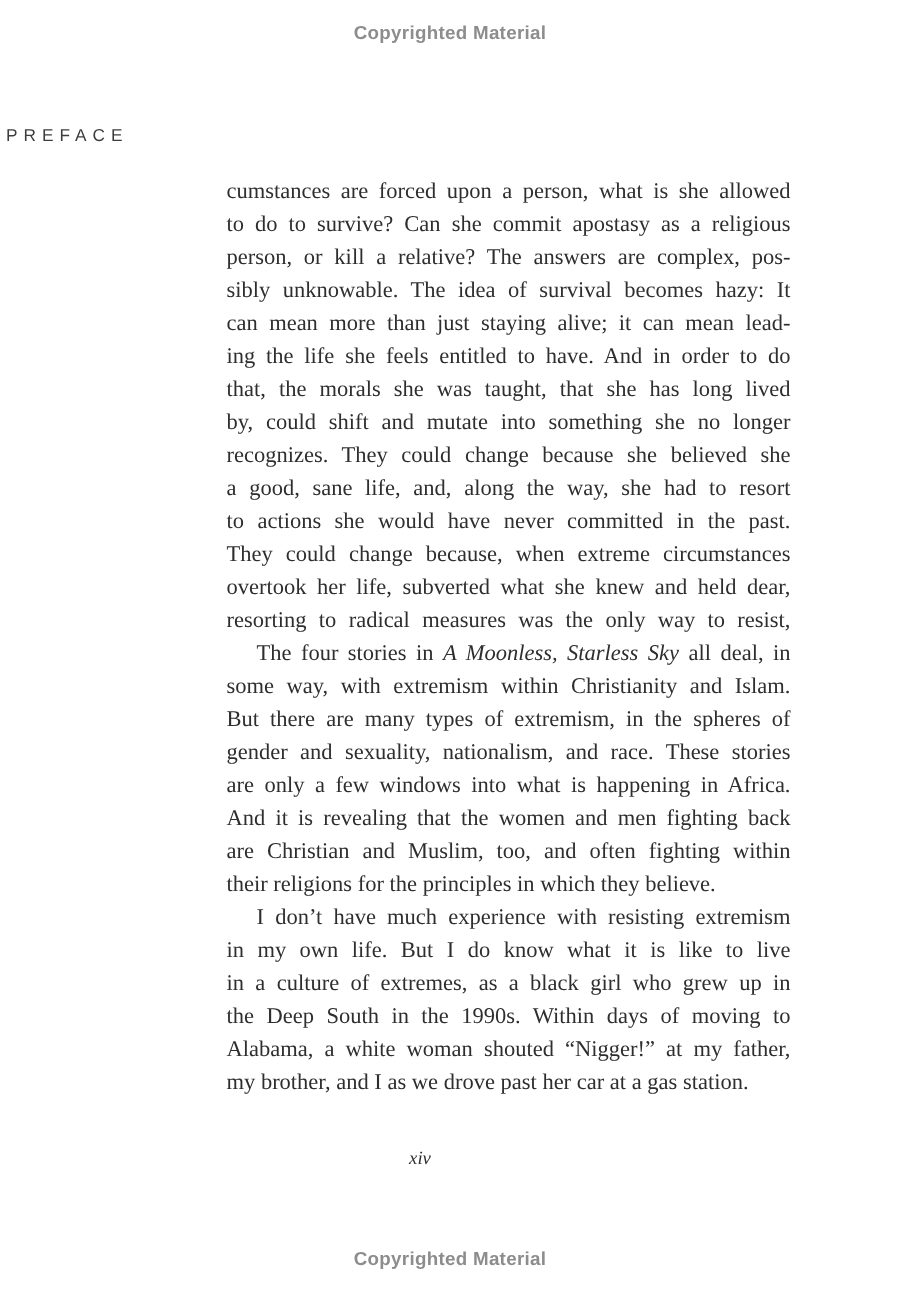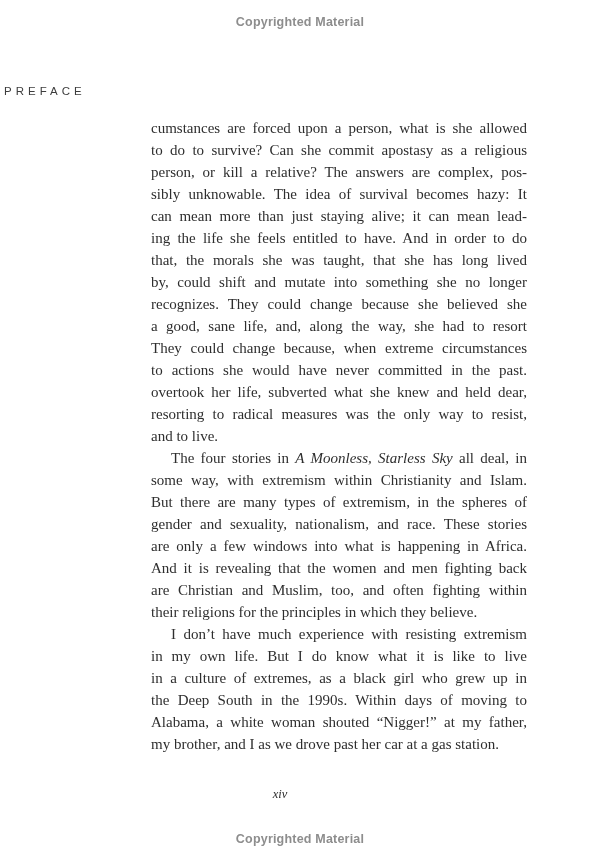--- a/index.html
+++ b/index.html
@@ -60,21 +60,21 @@
   .line.last {
     text-align: left;
     text-align-last: left;
   }
   .line.first-indent {
     text-indent: 20px;
   }
   .italic { font-style: italic; }
   .page-number {
     position: absolute;
-    top: 787px;
+    top: 765px;
     left: 0;
     width: 560px;
     text-align: center;
     font-style: italic;
     font-size: 12.5px;
     color: #2e2e2e;
   }
 </style>
 </head>
 <body>
@@ -89,25 +89,24 @@
       <div class="line"><span>cumstances are forced upon a person, what is she allowed</span></div>
       <div class="line"><span>to do to survive? Can she commit apostasy as a religious</span></div>
       <div class="line"><span>person, or kill a relative? The answers are complex, pos-</span></div>
       <div class="line"><span>sibly unknowable. The idea of survival becomes hazy: It</span></div>
       <div class="line"><span>can mean more than just staying alive; it can mean lead-</span></div>
       <div class="line"><span>ing the life she feels entitled to have. And in order to do</span></div>
       <div class="line"><span>that, the morals she was taught, that she has long lived</span></div>
       <div class="line"><span>by, could shift and mutate into something she no longer</span></div>
       <div class="line"><span>recognizes. They could change because she believed she</span></div>
       <div class="line"><span>a good, sane life, and, along the way, she had to resort</span></div>
+      <div class="line"><span>to actions she would have never committed in the past.</span></div>
       <div class="line"><span>They could change because, when extreme circumstances</span></div>
-      <div class="line"><span>to actions she would have never committed in the past.</span></div>
       <div class="line"><span>overtook her life, subverted what she knew and held dear,</span></div>
       <div class="line"><span>resorting to radical measures was the only way to resist,</span></div>
-      <div class="line last"><span>and to live.</span></div>
       <div class="line first-indent"><span>The four stories in </span><span class="italic">A Moonless, Starless Sky</span><span> all deal, in</span></div>
       <div class="line"><span>some way, with extremism within Christianity and Islam.</span></div>
       <div class="line"><span>But there are many types of extremism, in the spheres of</span></div>
       <div class="line"><span>gender and sexuality, nationalism, and race. These stories</span></div>
       <div class="line"><span>are only a few windows into what is happening in Africa.</span></div>
       <div class="line"><span>And it is revealing that the women and men fighting back</span></div>
       <div class="line"><span>are Christian and Muslim, too, and often fighting within</span></div>
       <div class="line last"><span>their religions for the principles in which they believe.</span></div>
       <div class="line first-indent"><span>I don’t have much experience with resisting extremism</span></div>
       <div class="line"><span>in my own life. But I do know what it is like to live</span></div>

